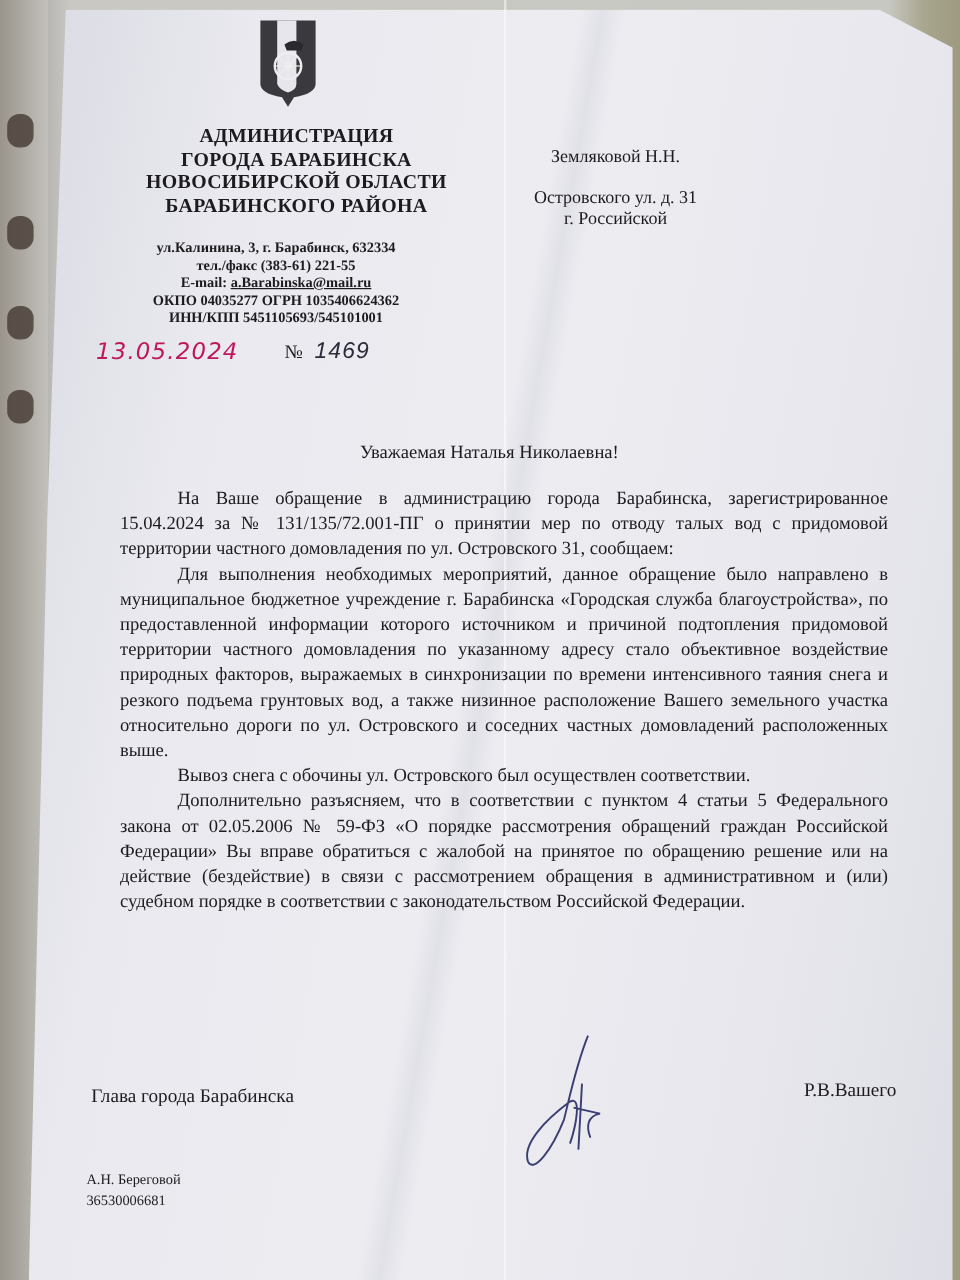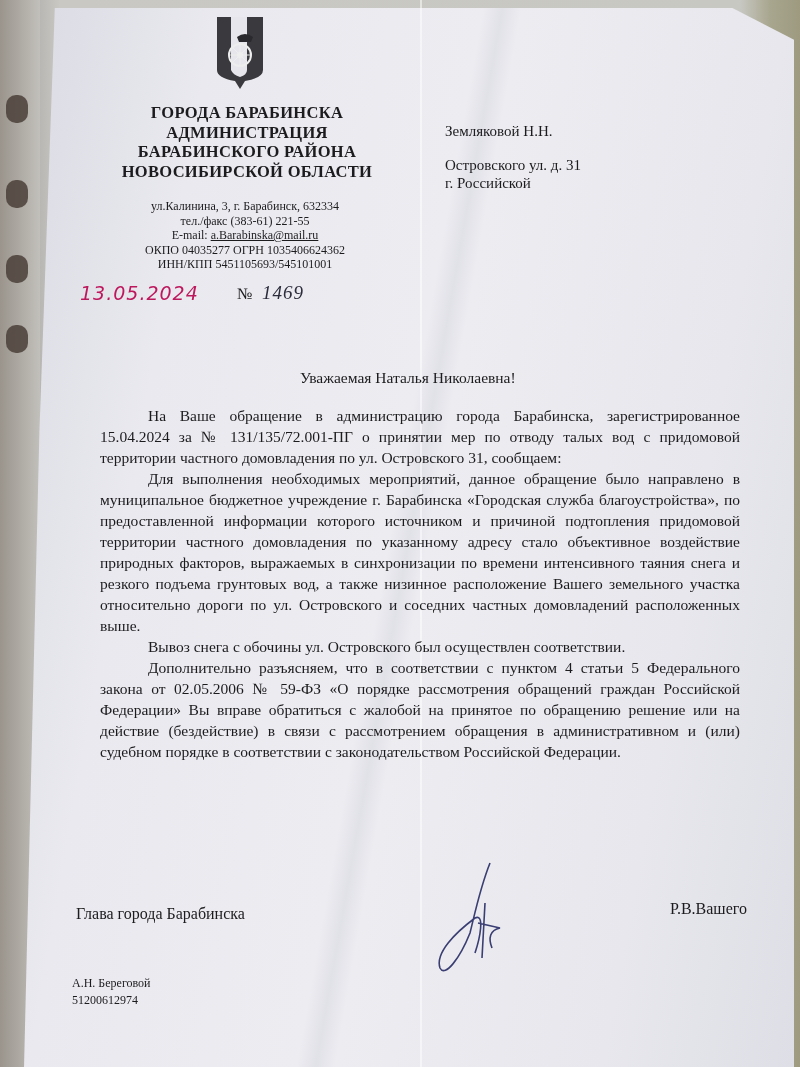--- a/index.html
+++ b/index.html
@@ -19,31 +19,31 @@
       position: absolute; left: 24px; top: 8px; width: 770px; height: 1060px;
       background: linear-gradient(100deg, #dadbe3 0%, #e9e9ef 20%, #ececf1 48%, #e1e1e8 50%, #ececf1 52%, #e7e7ed 80%, #dedee6 100%);
       clip-path: polygon(4% 0, 92% 0, 100% 3%, 100% 100%, 0 100%, 2% 40%);
     }
     .fold { position: absolute; left: 420px; top: 0; width: 2px; height: 1067px; background: rgba(255,255,255,.5); }
 
     .emblem { position: absolute; left: 215px; top: 15px; width: 50px; height: 75px; }
 
     .org { position: absolute; left: 112px; top: 103px; width: 270px; text-align: center;
       font-weight: bold; font-size: 16.5px; line-height: 19.5px; letter-spacing: .3px; }
-    .contacts { position: absolute; left: 115px; top: 199px; width: 260px; text-align: center;
-      font-size: 12px; line-height: 14.5px; }
+    .contacts { position: absolute; left: 100px; top: 199px; width: 260px; text-align: center;
+      font-size: 12px; line-height: 14.5px; font-weight: bold; }
     .contacts .u { text-decoration: underline; }
 
     .handwritten { position: absolute; left: 80px; top: 282px; font-family: "DejaVu Sans", sans-serif;
       font-style: italic; font-size: 19px; color: #be185d; letter-spacing: 1px; }
     .num-label { position: absolute; left: 237px; top: 285px; font-size: 16px; }
-    .num-hand { position: absolute; left: 262px; top: 282px; font-family: Liberation Serif, serif;
+    .num-hand { position: absolute; left: 262px; top: 282px; font-family: Liberation Sans, sans-serif;
       font-style: italic; font-size: 19px; color: #2c2c3c; letter-spacing: 1px; }
 
-    .recipient { position: absolute; left: 445px; top: 122px; font-size: 15px; line-height: 18px; }
+    .recipient { position: absolute; left: 445px; top: 122px; font-size: 15px; line-height: 18px; text-align: center; }
     .recipient .gap { height: 16px; }
 
     .salutation { position: absolute; left: 300px; top: 369px; font-size: 15.5px; }
 
     .body { position: absolute; left: 100px; top: 405px; width: 640px; font-size: 15.5px; line-height: 21px; text-align: justify; }
     .body p { text-indent: 48px; }
 
     .sig-title { position: absolute; left: 76px; top: 905px; font-size: 16px; text-align: center; }
     .sig-name { position: absolute; left: 670px; top: 900px; font-size: 16px; }
     .signature { position: absolute; left: 430px; top: 858px; width: 110px; height: 130px; }
@@ -70,24 +70,24 @@
   <g stroke="#eee" stroke-width="1">
     <line x1="14" y1="40" x2="36" y2="40"></line>
       <line x1="25" y1="29" x2="25" y2="51"></line>
     <line x1="17" y1="32" x2="33" y2="48"></line>
       <line x1="33" y1="32" x2="17" y2="48"></line>
   </g>
   <path d="M22 22 Q30 16 38 22 L36 27 L24 27 Z" fill="#2a2a2e"></path>
 </svg>
 
 <div class="org">
+  <div>АДМИНИСТРАЦИЯ</div>
   <div>ГОРОДА БАРАБИНСКА</div>
-  <div>АДМИНИСТРАЦИЯ</div>
+  <div>НОВОСИБИРСКОЙ ОБЛАСТИ</div>
   <div>БАРАБИНСКОГО РАЙОНА</div>
-  <div>НОВОСИБИРСКОЙ ОБЛАСТИ</div>
 </div>
 
 <div class="contacts">
   <div>ул.Калинина, 3, г. Барабинск, 632334</div>
   <div>тел./факс (383-61) 221-55</div>
   <div><span>E-mail: </span><span class="u">a.Barabinska@mail.ru</span></div>
   <div>ОКПО 04035277  ОГРН 1035406624362</div>
   <div>ИНН/КПП 5451105693/545101001</div>
 </div>
 
@@ -112,14 +112,14 @@
 </div>
 
 <div class="sig-title">Глава города Барабинска</div>
 <svg class="signature" viewBox="0 0 110 130">
   <path d="M60 5 C50 30 45 55 40 75 C30 100 15 120 10 110 C5 95 25 75 45 60 C55 55 50 80 45 95 M48 65 L70 70 C60 72 58 80 62 90 M55 45 L52 100" fill="none" stroke="#3a3e72" stroke-width="1.6"></path>
 </svg>
 <div class="sig-name">Р.В.Вашего</div>
 
 <div class="executor">
   <div>А.Н. Береговой</div>
-  <div>51200612974</div>
+  <div>36530006681</div>
 </div>
 
 </body></html>

